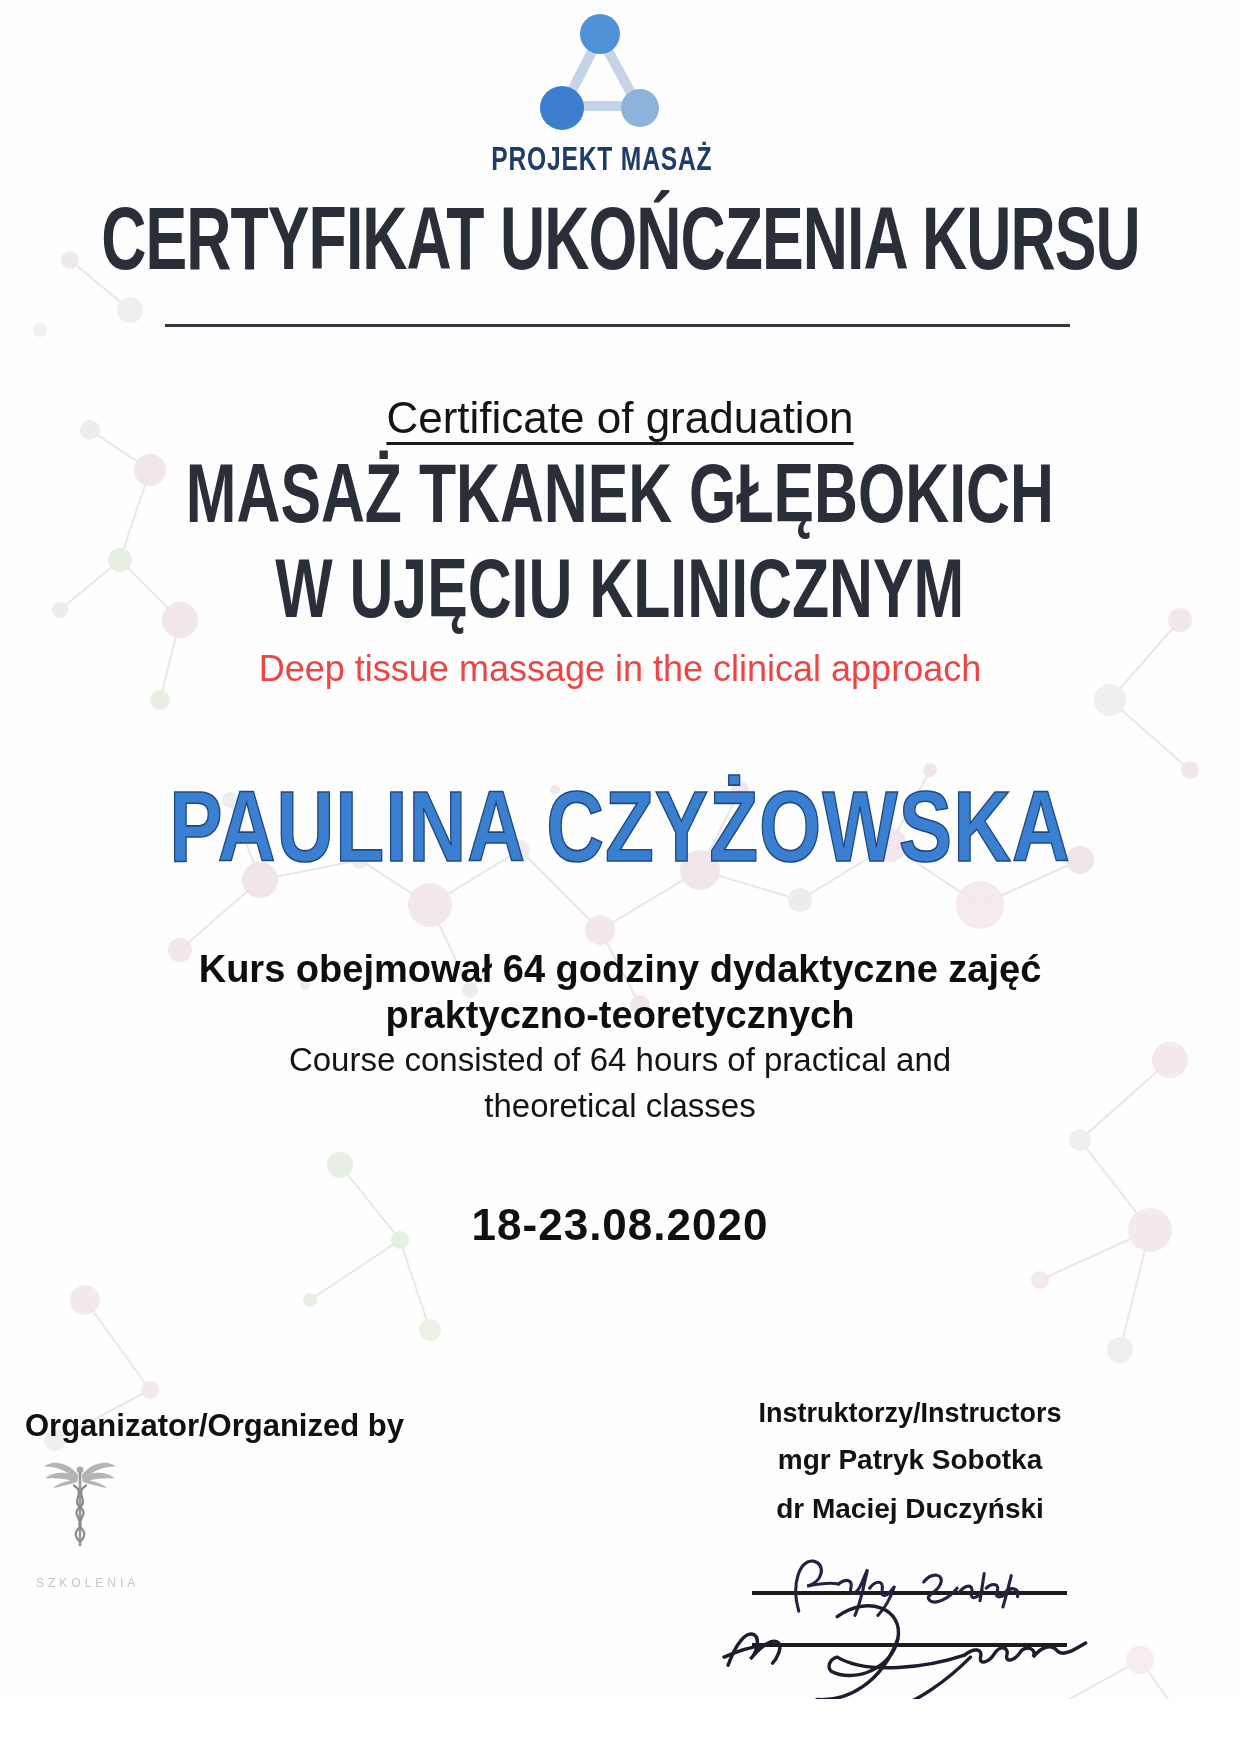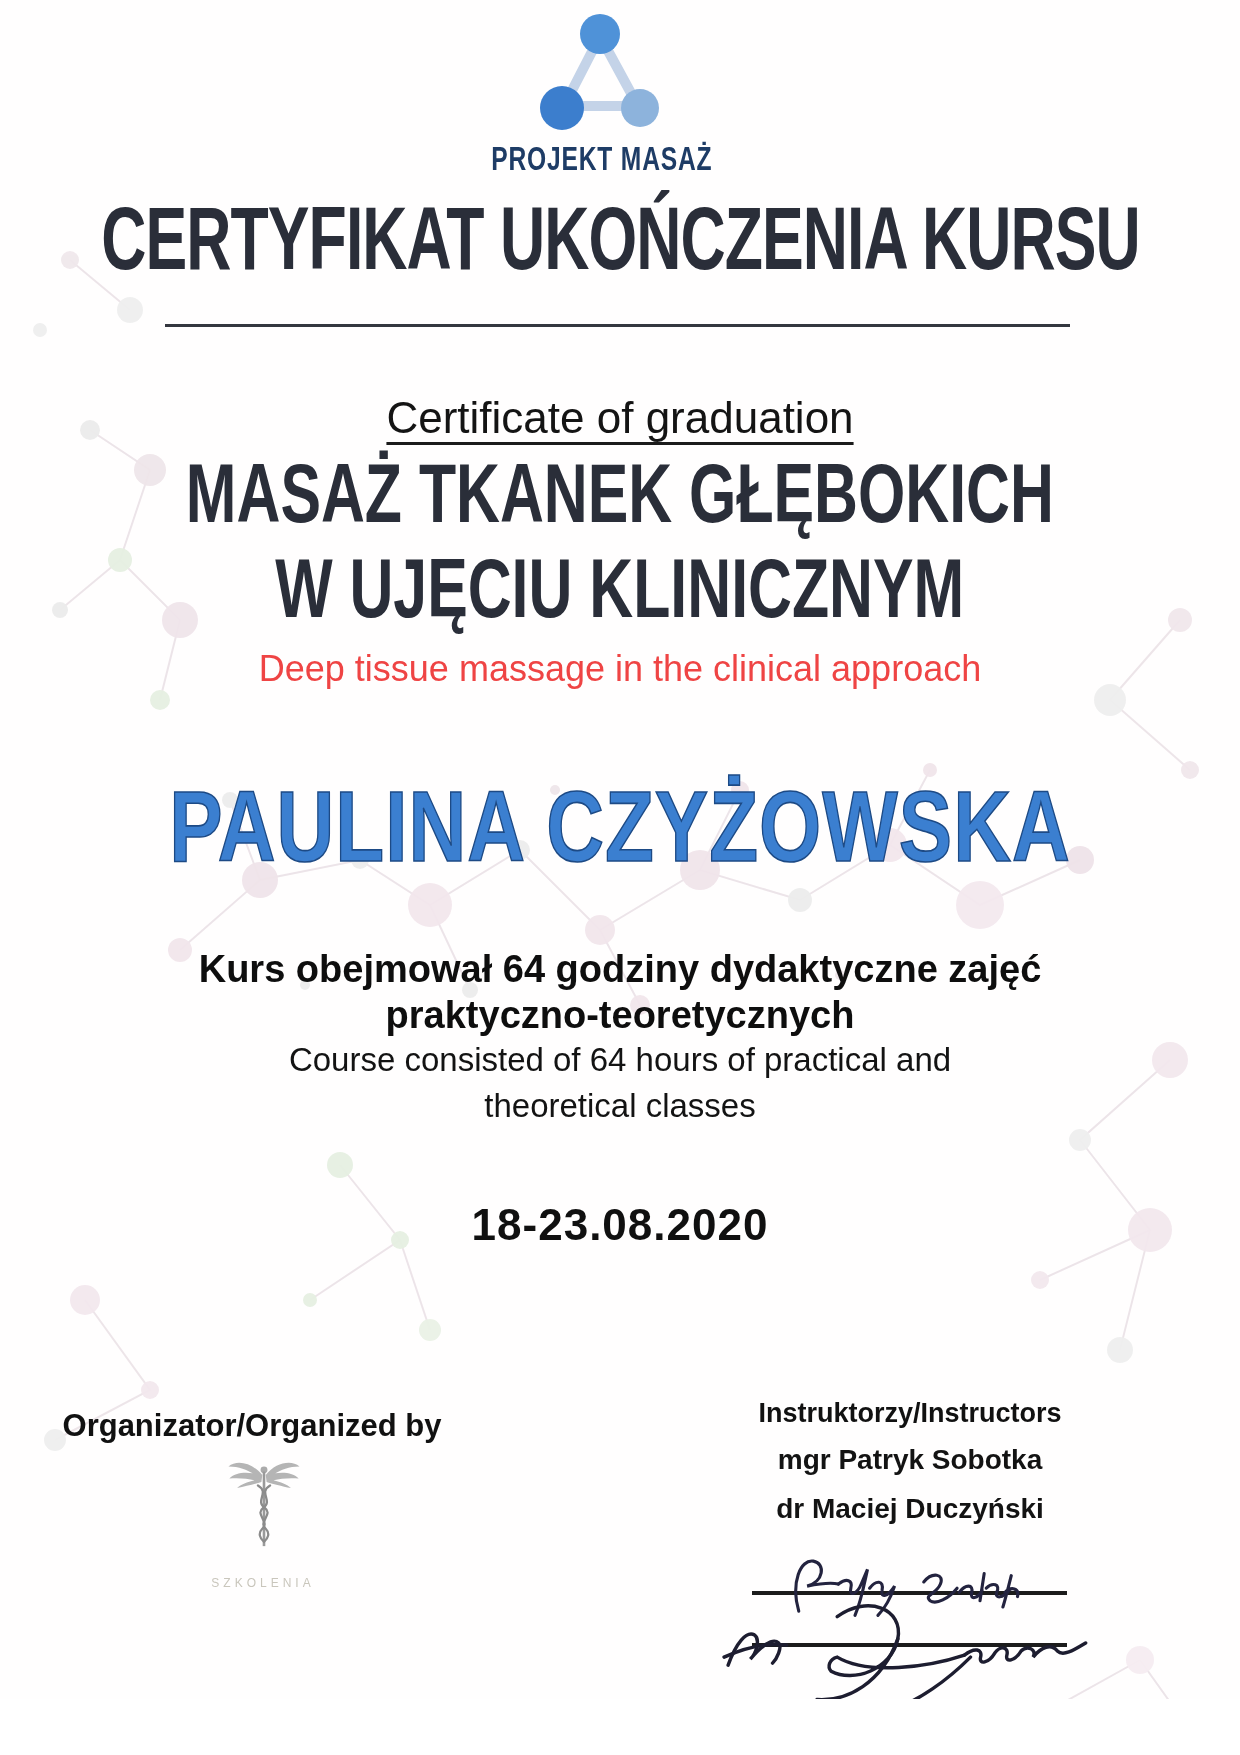--- a/index.html
+++ b/index.html
@@ -47,22 +47,22 @@
   .t-hours-en{font-size:33px;color:#131313;}
   .t-date{font-size:44px;font-weight:bold;color:#101010;letter-spacing:1px;}
 
   .title-underline{
     position:absolute;top:324px;left:50%;
     width:905px;height:3px;margin-left:-455px;
     background:#34373f;z-index:2;
   }
 
   .footer-left{
-    position:absolute;left:32px;top:1408px;width:440px;
-    text-align:center;z-index:2;
+    position:absolute;left:25px;top:1408px;width:440px;
+    z-index:2;
   }
   .footer-right{
     position:absolute;left:700px;top:1398px;width:420px;
     text-align:center;z-index:2;
   }
   .t-org-label{font-size:31px;font-weight:bold;color:#111;white-space:nowrap;}
   .t-fizjo{
     margin-top:4px;font-size:23px;letter-spacing:2px;color:#5c5c5a;
     transform:translateX(11px);
   }

